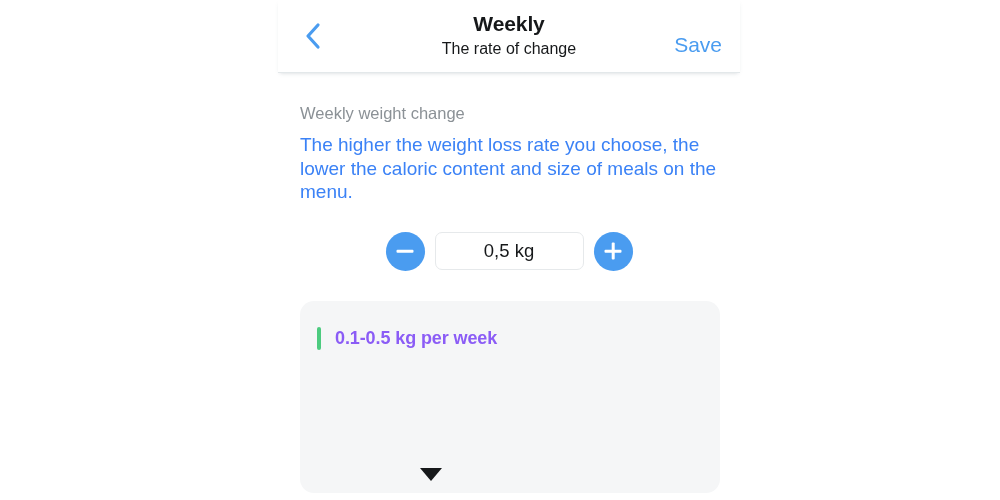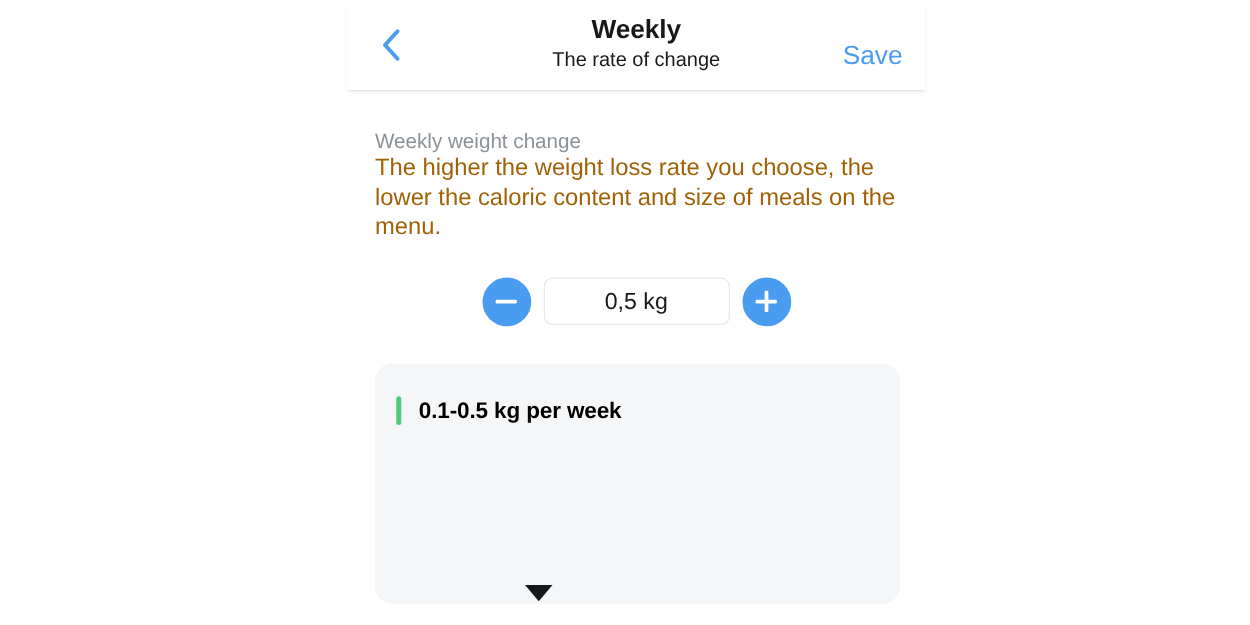--- a/index.html
+++ b/index.html
@@ -80,22 +80,23 @@
   .content {
     padding: 0 22px;
   }
   .section-label {
     margin-top: 30px;
     font-size: 16.5px;
     color: #8b9196;
     line-height: 20px;
   }
   .section-desc {
+    margin-top: 10px;
     font-size: 19px;
-    color: #a16207;
+    color: #3b82f6;
     line-height: 23.5px;
     max-width: 424px;
   }
 
   
   .stepper {
     margin-top: 28px;
     display: flex;
     align-items: center;
     justify-content: center;
@@ -168,21 +169,21 @@
     width: 4px;
     border-radius: 2px;
     flex: 0 0 auto;
   }
   .info-text {
     margin-left: 14px;
   }
   .info-title {
     font-size: 18px;
     font-weight: bold;
-    color: #000000;
+    color: #8b5cf6;
     line-height: 23px;
     letter-spacing: -0.1px;
   }
   .info-desc {
     font-size: 18.5px;
     color: #16181a;
     line-height: 24px;
     margin-top: 2px;
     max-width: 360px;
   }

